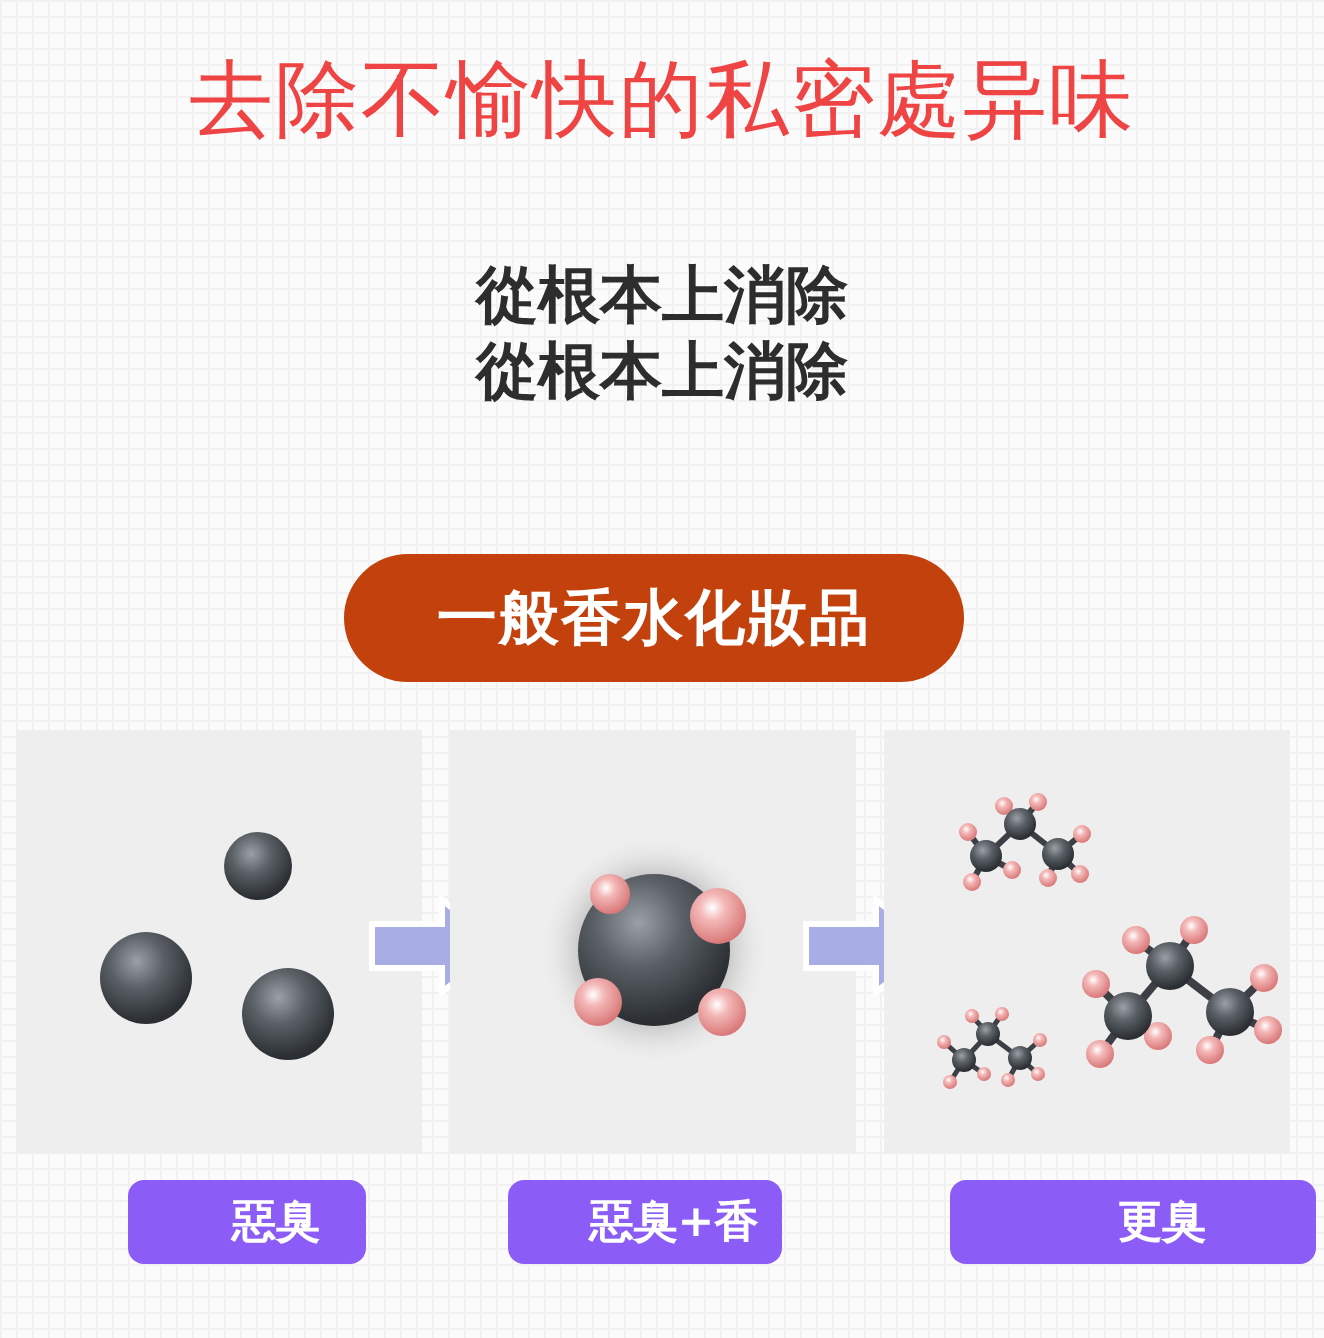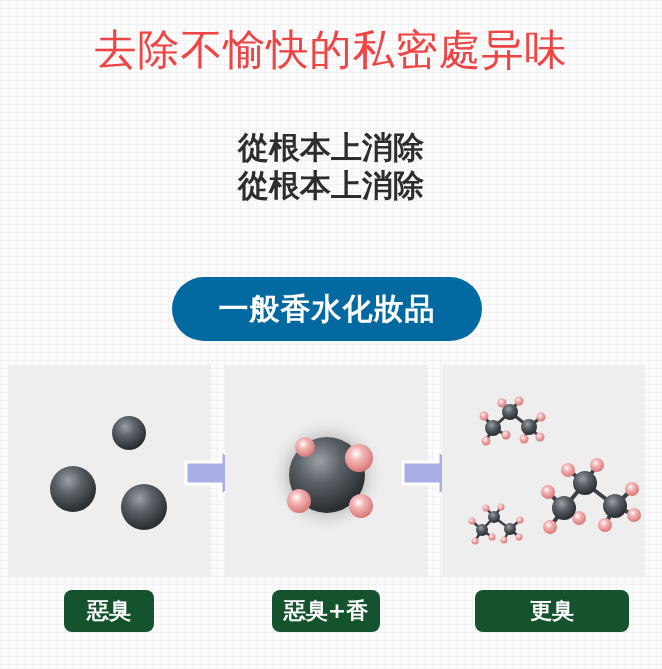--- a/index.html
+++ b/index.html
@@ -3,24 +3,24 @@
 <meta charset="utf-8">
 <style>
   html,body{margin:0;padding:0;}
   body{width:662px;height:669px;overflow:hidden;position:relative;
     background-color:#fbfbfb;
     background-image:linear-gradient(#f1f1f1 1px,transparent 1px),linear-gradient(90deg,#f1f1f1 1px,transparent 1px);
     background-size:8px 8px;
     font-family:"DejaVu Sans","Liberation Sans",sans-serif;color:#333;}
   .title{position:absolute;top:22px;left:0;width:662px;text-align:center;font-size:42px;font-weight:normal;color:#ef4444;letter-spacing:1px;}
   .sub{position:absolute;left:0;width:662px;text-align:center;font-size:31px;font-weight:bold;color:#2d2d2d;}
-  .pill{position:absolute;left:172px;top:277px;width:310px;height:64px;border-radius:32px;background:#0369a1;color:#fff;font-size:30px;font-weight:bold;display:flex;align-items:center;justify-content:center;letter-spacing:1px;}
+  .pill{position:absolute;left:172px;top:277px;width:310px;height:64px;border-radius:32px;background:#c2410c;color:#fff;font-size:30px;font-weight:bold;display:flex;align-items:center;justify-content:center;letter-spacing:1px;}
   .panel{position:absolute;top:365px;width:203px;height:212px;background:#eeeeee;}
   .arrow{position:absolute;}
-  .label{position:absolute;top:590px;height:42px;border-radius:8px;background:#14532d;color:#fff;font-size:22px;font-weight:bold;display:flex;align-items:center;justify-content:center;}
+  .label{position:absolute;top:590px;height:42px;border-radius:8px;background:#8b5cf6;color:#fff;font-size:22px;font-weight:bold;display:flex;align-items:center;justify-content:center;padding-left:29px;}
   svg{display:block}
 </style>
 </head>
 <body>
 
 <div class="title">去除不愉快的私密處异味</div>
 <div class="sub" style="top:127px">從根本上消除</div>
 <div class="sub" style="top:165px">從根本上消除</div>
 
 <div class="pill">
@@ -146,18 +146,18 @@
       <circle cx="163" cy="160" r="7" fill="url(#gh)"></circle>
     <circle cx="122" cy="143" r="12" fill="url(#gc)"></circle>
       <circle cx="143" cy="118" r="12" fill="url(#gc)"></circle>
       <circle cx="173" cy="141" r="12" fill="url(#gc)"></circle>
   </svg>
 </div>
 
 <div class="label" style="left:64px;width:90px">
   <span>惡臭</span>
 </div>
-<div class="label" style="left:272px;width:108px">
+<div class="label" style="left:254px;width:108px">
   <span>惡臭+香</span>
 </div>
 <div class="label" style="left:475px;width:154px">
   <span>更臭</span>
 </div>
 
 </body></html>

